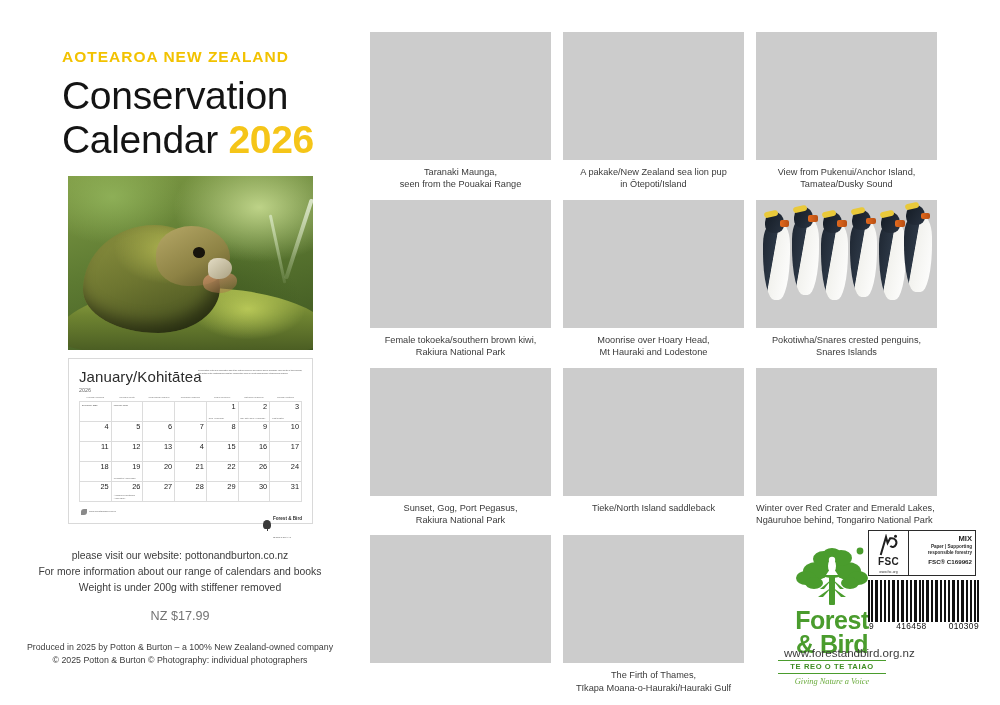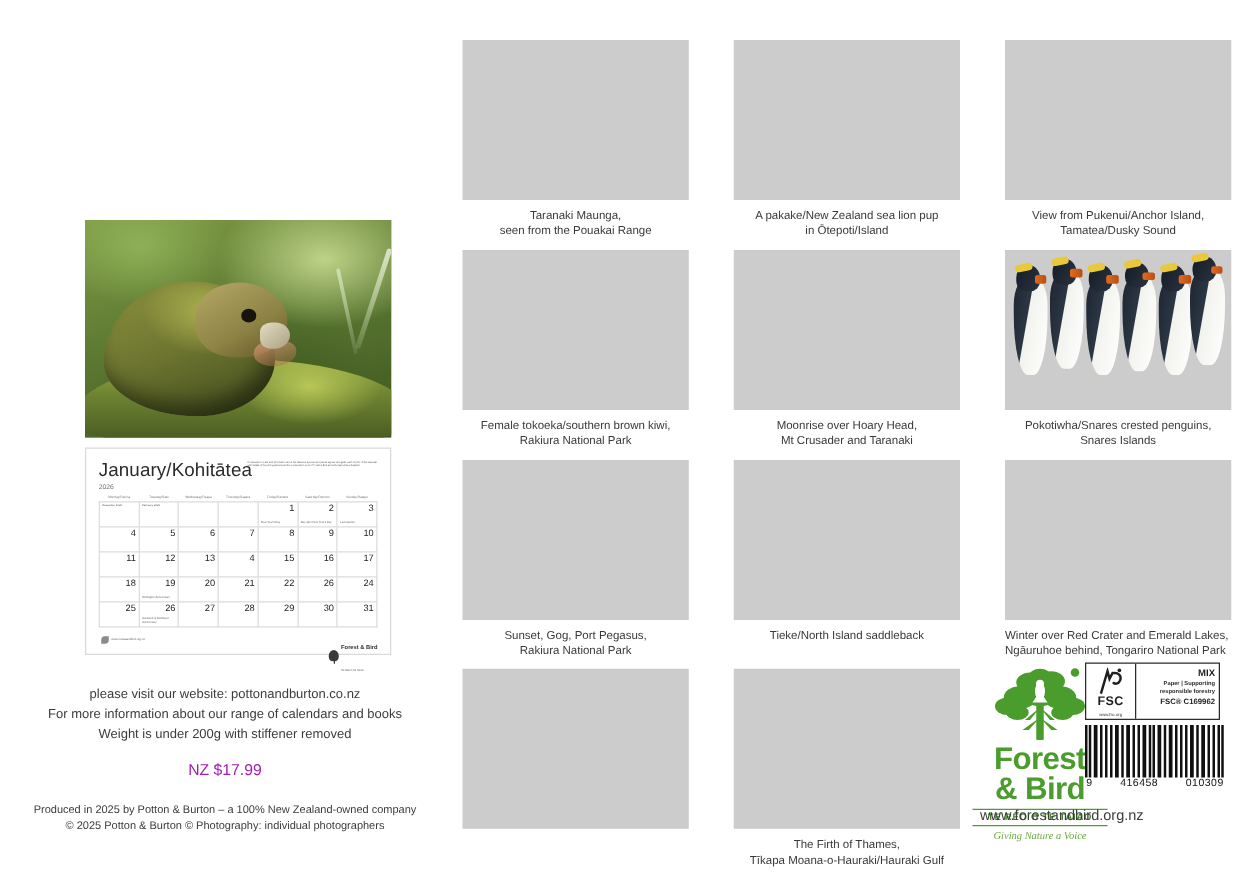--- a/index.html
+++ b/index.html
@@ -238,39 +238,39 @@
     text-align: center;
     color: #3c3c3c;
   }
   #left-info .line {
     font-size: 10.4px;
     line-height: 16px;
   }
   #price {
     margin-top: 13px;
     font-size: 12.6px;
-    color: #a21caf;
+    color: #737373;
   }
   #produced {
     margin-top: 18px;
     font-size: 8.8px;
     line-height: 12.5px;
     color: #3c3c3c;
     text-align: center;
   }
 
   
   #photo-grid {
     position: absolute;
     left: 370px; top: 32px;
     width: 600px;
   }
   .prow {
     display: flex;
-    gap: 36px;
+    gap: 12px;
     margin-bottom: 9px;
   }
   .pcell { width: 181px; }
   .pframe {
     width: 181px; height: 128px;
     overflow: hidden;
     position: relative;
     background: #ccc;
   }
   .pcap {
@@ -474,21 +474,21 @@
   .fi-r3 { right:6%; bottom:4%; width:26%; height:24%; border-radius:28% 36% 24% 30%; background: linear-gradient(160deg,#6e6248,#2a261f); }
 
   
   #brand-area {
     position: absolute;
     left: 770px; top: 528px;
     width: 215px; height: 150px;
   }
   #fb-logo {
     position: absolute;
-    left: 8px; top: 4px;
+    left: 8px; top: 17px;
     width: 108px;
     text-align: center;
   }
   #fb-tree {
     position: relative;
     width: 92px; height: 62px;
     margin: 0 auto;
   }
   #fb-wordmark {
     margin-top: 1px;
@@ -590,20 +590,28 @@
     color: #3c3c3c;
   }
 </style>
 </head>
 <body>
 
 <div id="page">
 
   <div id="left-panel">
 
+    <div id="title-block">
+      <div id="kicker">AOTEAROA NEW ZEALAND</div>
+      <div id="main-title">
+        <span>Conservation</span><br>
+        <span>Calendar</span>
+        <span class="yr">2026</span>
+      </div>
+    </div>
 
     <div id="hero-photo">
       <div class="ph">
         <i class="kk-bg"></i>
         <i class="kk-moss"></i>
         <i class="kk-blade1"></i>
         <i class="kk-blade2"></i>
         <i class="kk-body"></i>
         <i class="kk-head"></i>
         <i class="kk-whisk"></i>
@@ -857,21 +865,21 @@
         <div class="pframe">
           <i class="m-sky"></i>
           <i class="m-moon"></i>
           <i class="m-range"></i>
           <i class="m-hill"></i>
           <i class="m-dark"></i>
           <i class="m-tuss"></i>
         </div>
         <div class="pcap">
           <span>Moonrise over Hoary Head,</span><br>
-          <span>Mt Crusader and Taranaki</span>
+          <span>Mt Hauraki and Lodestone</span>
         </div>
       </div>
 
       <div class="pcell">
         <div class="pframe">
           <i class="p-bg"></i>
           <i class="p-kelp"></i>
           <i class="p-kelpb"></i>
           <i class="peng" style="left:4%;">
               <i class="crest"></i>

